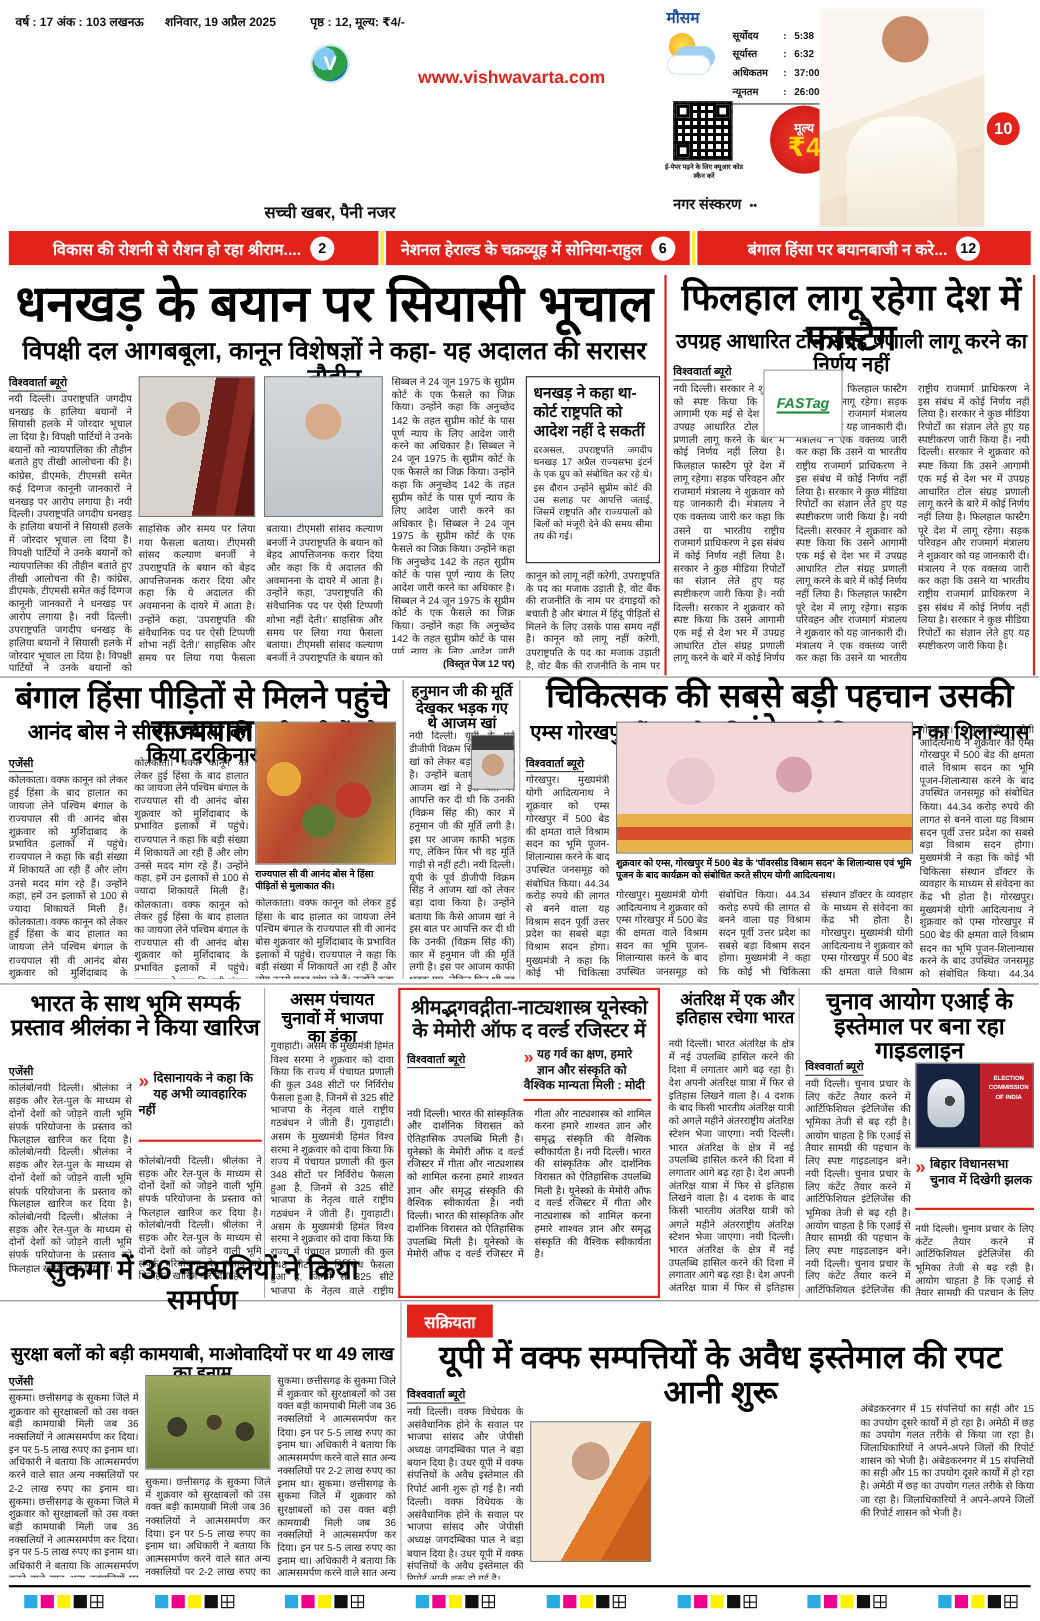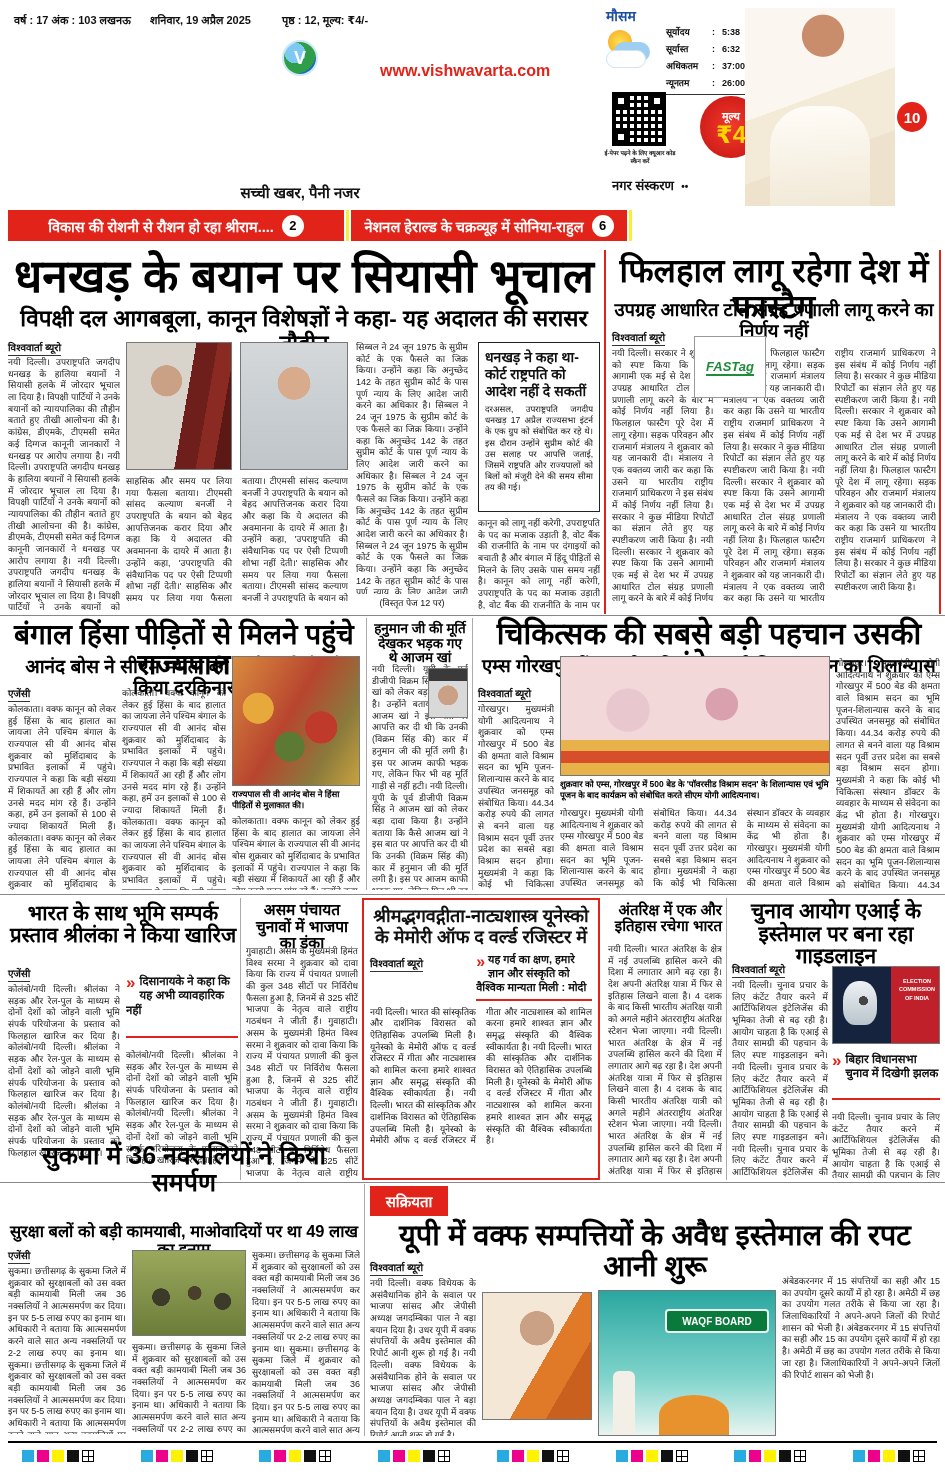--- a/index.html
+++ b/index.html
@@ -106,38 +106,42 @@
   <div class="navstrip" style="left:8px;width:336px;">
     <span class="lbl">विकास की रोशनी से रौशन हो रहा श्रीराम....</span>
     <span class="pg">2</span>
   </div>
   <div class="abs" style="left:346px;top:210px;width:3px;height:31px;background:var(--yellow);"></div>
   <div class="navstrip" style="left:351px;width:276px;">
     <span class="lbl">नेशनल हेराल्ड के चक्रव्यूह में सोनिया-राहुल</span>
     <span class="pg">6</span>
   </div>
   <div class="abs" style="left:629px;top:210px;width:3px;height:31px;background:var(--yellow);"></div>
+  <div class="navstrip" style="left:634px;width:303px;">
+    <span class="lbl">बंगाल हिंसा पर बयानबाजी न करे...</span>
+    <span class="pg">12</span>
+  </div>
 
   <div class="hl" style="left:8px;top:252px;width:592px;font-size:46px;">धनखड़ के बयान पर सियासी भूचाल</div>
   <div class="sub" style="left:8px;top:306px;width:592px;font-size:22.5px;">विपक्षी दल आगबबूला, कानून विशेषज्ञों ने कहा- यह अदालत की सरासर तौहीन</div>
   <div class="byline" style="left:8px;top:340px;">विश्ववार्ता ब्यूरो</div>
 
   <div class="bt" style="left:8px;top:357px;width:112px;height:255px;">नयी दिल्ली। उपराष्ट्रपति जगदीप धनखड़ के हालिया बयानों ने सियासी हलके में जोरदार भूचाल ला दिया है। विपक्षी पार्टियों ने उनके बयानों को न्यायपालिका की तौहीन बताते हुए तीखी आलोचना की है। कांग्रेस, डीएमके, टीएमसी समेत कई दिग्गज कानूनी जानकारों ने धनखड़ पर आरोप लगाया है। नयी दिल्ली। उपराष्ट्रपति जगदीप धनखड़ के हालिया बयानों ने सियासी हलके में जोरदार भूचाल ला दिया है। विपक्षी पार्टियों ने उनके बयानों को न्यायपालिका की तौहीन बताते हुए तीखी आलोचना की है। कांग्रेस, डीएमके, टीएमसी समेत कई दिग्गज कानूनी जानकारों ने धनखड़ पर आरोप लगाया है। नयी दिल्ली। उपराष्ट्रपति जगदीप धनखड़ के हालिया बयानों ने सियासी हलके में जोरदार भूचाल ला दिया है। विपक्षी पार्टियों ने उनके बयानों को न्यायपालिका की तौहीन बताते हुए तीखी आलोचना की है। कांग्रेस, डीएमके, टीएमसी समेत कई दिग्गज कानूनी जानकारों ने धनखड़ पर आरोप लगाया है।</div>
 
   <div class="photo" style="left:126px;top:342px;width:106px;height:128px;background:
       radial-gradient(circle at 38% 30%,#caa185 0 14%,transparent 14.5%),
       linear-gradient(100deg,#d8d3cb 0 55%,#6e1f1c 55% 72%,#8a2a22 72% 86%,#5c1815 86%);"></div>
   <div class="photo" style="left:240px;top:342px;width:108px;height:128px;background:
       radial-gradient(circle at 50% 32%,#d7ab8b 0 16%,transparent 16.5%),
       linear-gradient(#d4d8db,#bfc5c9);"></div>
 
   <div class="bt" style="left:126px;top:476px;width:222px;height:136px;column-count:2;column-gap:10px;">साहसिक और समय पर लिया गया फैसला बताया। टीएमसी सांसद कल्याण बनर्जी ने उपराष्ट्रपति के बयान को बेहद आपत्तिजनक करार दिया और कहा कि ये अदालत की अवमानना के दायरे में आता है। उन्होंने कहा, 'उपराष्ट्रपति की संवैधानिक पद पर ऐसी टिप्पणी शोभा नहीं देती।' साहसिक और समय पर लिया गया फैसला बताया। टीएमसी सांसद कल्याण बनर्जी ने उपराष्ट्रपति के बयान को बेहद आपत्तिजनक करार दिया और कहा कि ये अदालत की अवमानना के दायरे में आता है। उन्होंने कहा, 'उपराष्ट्रपति की संवैधानिक पद पर ऐसी टिप्पणी शोभा नहीं देती।' साहसिक और समय पर लिया गया फैसला बताया। टीएमसी सांसद कल्याण बनर्जी ने उपराष्ट्रपति के बयान को बेहद आपत्तिजनक करार दिया और कहा कि ये अदालत की अवमानना के दायरे में आता है। उन्होंने कहा, 'उपराष्ट्रपति की संवैधानिक पद पर ऐसी टिप्पणी शोभा नहीं देती।'</div>
 
   <div class="bt" style="left:356px;top:342px;width:112px;height:252px;">सिब्बल ने 24 जून 1975 के सुप्रीम कोर्ट के एक फैसले का जिक्र किया। उन्होंने कहा कि अनुच्छेद 142 के तहत सुप्रीम कोर्ट के पास पूर्ण न्याय के लिए आदेश जारी करने का अधिकार है। सिब्बल ने 24 जून 1975 के सुप्रीम कोर्ट के एक फैसले का जिक्र किया। उन्होंने कहा कि अनुच्छेद 142 के तहत सुप्रीम कोर्ट के पास पूर्ण न्याय के लिए आदेश जारी करने का अधिकार है। सिब्बल ने 24 जून 1975 के सुप्रीम कोर्ट के एक फैसले का जिक्र किया। उन्होंने कहा कि अनुच्छेद 142 के तहत सुप्रीम कोर्ट के पास पूर्ण न्याय के लिए आदेश जारी करने का अधिकार है। सिब्बल ने 24 जून 1975 के सुप्रीम कोर्ट के एक फैसले का जिक्र किया। उन्होंने कहा कि अनुच्छेद 142 के तहत सुप्रीम कोर्ट के पास पूर्ण न्याय के लिए आदेश जारी करने का अधिकार है।</div>
-  <div class="abs" style="left:356px;top:596px;width:112px;text-align:center;font-size:9px;font-weight:400;">(विस्तृत पेज 12 पर)</div>
+  <div class="abs" style="left:356px;top:596px;width:112px;text-align:right;font-size:9px;font-weight:700;">(विस्तृत पेज 12 पर)</div>
 
   <div class="abs" style="left:478px;top:342px;width:122px;height:170px;border:1.5px solid #222;padding:6px;">
     <div style="font-size:14px;font-weight:800;line-height:1.2;margin-bottom:5px;">धनखड़ ने कहा था- कोर्ट राष्ट्रपति को आदेश नहीं दे सकतीं</div>
     <div style="font-size:8.5px;line-height:1.3;text-align:justify;overflow:hidden;height:92px;">दरअसल, उपराष्ट्रपति जगदीप धनखड़ 17 अप्रैल राज्यसभा इंटर्न के एक ग्रुप को संबोधित कर रहे थे। इस दौरान उन्होंने सुप्रीम कोर्ट की उस सलाह पर आपत्ति जताई, जिसमें राष्ट्रपति और राज्यपालों को बिलों को मंजूरी देने की समय सीमा तय की गई।</div>
   </div>
   <div class="bt" style="left:478px;top:518px;width:122px;height:94px;">कानून को लागू नहीं करेगी, उपराष्ट्रपति के पद का मजाक उड़ाती है, वोट बैंक की राजनीति के नाम पर दंगाइयों को बचाती है और बंगाल में हिंदू पीड़ितों से मिलने के लिए उसके पास समय नहीं है। कानून को लागू नहीं करेगी, उपराष्ट्रपति के पद का मजाक उड़ाती है, वोट बैंक की राजनीति के नाम पर दंगाइयों को बचाती है और बंगाल में हिंदू पीड़ितों से मिलने के लिए उसके पास समय नहीं है।</div>
 
   <div class="abs" style="left:604px;top:250px;width:2px;height:364px;background:var(--red);"></div>
   <div class="abs" style="left:939px;top:250px;width:2px;height:364px;background:var(--red);"></div>
 
@@ -250,25 +254,20 @@
 
   <div class="vline" style="left:364px;top:1184px;height:252px;"></div>
 
   <div class="abs" style="left:370px;top:1186px;width:78px;height:30px;background:var(--red);color:#fff;display:flex;align-items:center;justify-content:center;font-size:15px;font-weight:800;">सक्रियता</div>
   <div class="hl" style="left:370px;top:1220px;width:570px;font-size:29px;">यूपी में वक्फ सम्पत्तियों के अवैध इस्तेमाल की रपट आनी शुरू</div>
   <div class="byline" style="left:370px;top:1260px;">विश्ववार्ता ब्यूरो</div>
   <div class="bt" style="left:370px;top:1278px;width:106px;height:158px;">नयी दिल्ली। वक्फ विधेयक के असंवैधानिक होने के सवाल पर भाजपा सांसद और जेपीसी अध्यक्ष जगदम्बिका पाल ने बड़ा बयान दिया है। उधर यूपी में वक्फ संपत्तियों के अवैध इस्तेमाल की रिपोर्ट आनी शुरू हो गई है। नयी दिल्ली। वक्फ विधेयक के असंवैधानिक होने के सवाल पर भाजपा सांसद और जेपीसी अध्यक्ष जगदम्बिका पाल ने बड़ा बयान दिया है। उधर यूपी में वक्फ संपत्तियों के अवैध इस्तेमाल की रिपोर्ट आनी शुरू हो गई है।</div>
   <div class="photo" style="left:482px;top:1292px;width:110px;height:128px;background:
       radial-gradient(circle at 50% 28%,#caa185 0 16%,transparent 16.5%),
       linear-gradient(120deg,#f5e7d6 0 55%,#e07a28 55% 75%,#c9601e 75%);"></div>
-  <div class="photo" style="left:598px;top:1290px;width:178px;height:146px;background:linear-gradient(#2aa7a0,#7fd4cc 60%,#e8f4f0);">
-    <div class="abs" style="right:6px;top:18px;width:104px;height:24px;background:#0a7a3c;border:2px solid #e8f4f0;border-radius:4px;color:#fff;font-size:10px;font-weight:800;display:flex;align-items:center;justify-content:center;">WAQF BOARD</div>
-    <div class="abs" style="left:14px;bottom:0;width:22px;height:64px;background:#f4efe6;border-radius:6px 6px 0 0;"></div>
-    <div class="abs" style="left:60px;bottom:0;width:70px;height:40px;background:#e8922e;border-radius:50% 50% 0 0;"></div>
-  </div>
   <div class="bt" style="left:782px;top:1276px;width:158px;height:160px;">अंबेडकरनगर में 15 संपत्तियों का सही और 15 का उपयोग दूसरे कार्यों में हो रहा है। अमेठी में छह का उपयोग गलत तरीके से किया जा रहा है। जिलाधिकारियों ने अपने-अपने जिलों की रिपोर्ट शासन को भेजी है। अंबेडकरनगर में 15 संपत्तियों का सही और 15 का उपयोग दूसरे कार्यों में हो रहा है। अमेठी में छह का उपयोग गलत तरीके से किया जा रहा है। जिलाधिकारियों ने अपने-अपने जिलों की रिपोर्ट शासन को भेजी है।</div>
 
   <div class="abs" style="left:8px;top:1441px;width:929px;height:2px;background:#000;"></div>
   <div class="abs" style="left:22px;top:1450px;width:903px;display:flex;justify-content:space-between;">
     <div class="regset">
         <div class="sq c-c"></div>
         <div class="sq c-m"></div>
         <div class="sq c-y"></div>
         <div class="sq c-k"></div>
         <div class="grid"></div>

